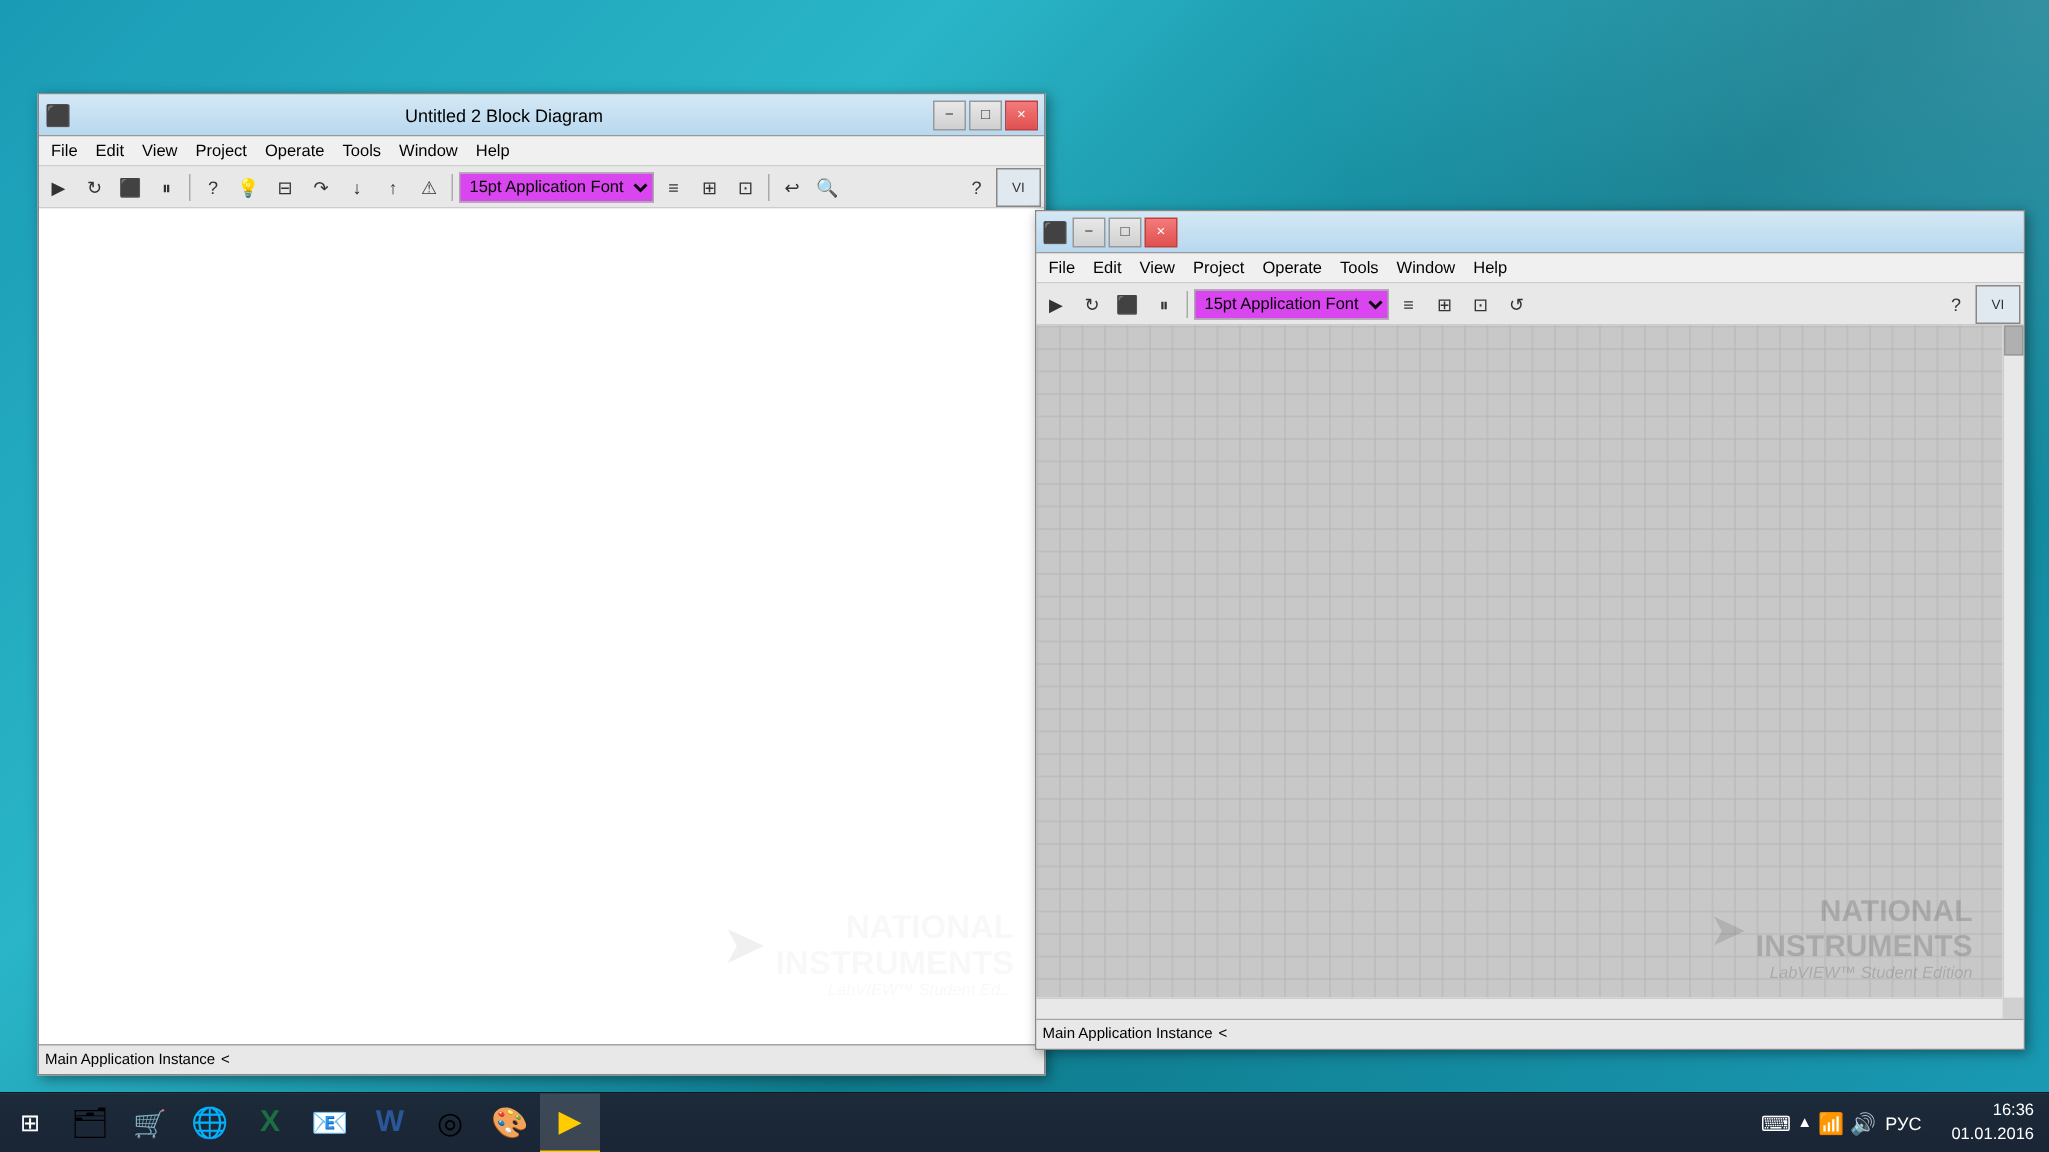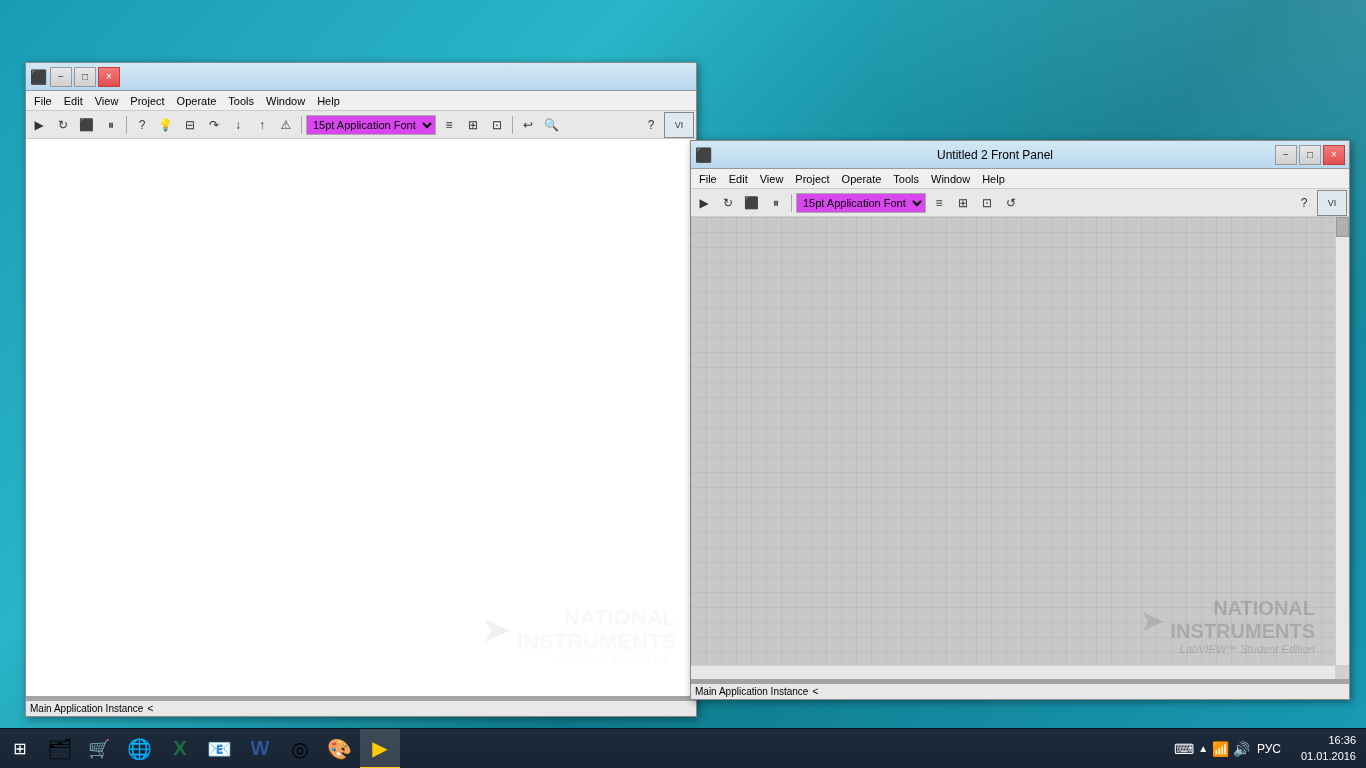--- a/index.html
+++ b/index.html
@@ -229,21 +229,21 @@
       background-image:
         linear-gradient(rgba(180,180,180,0.5) 1px, transparent 1px),
         linear-gradient(90deg, rgba(180,180,180,0.5) 1px, transparent 1px);
       background-size: 15px 15px;
     }
 
     
     .statusbar {
       height: 20px;
       background: #e8e8e8;
-      border-top: 5px solid #a3a3a3;
+      border-top: 1px solid #a3a3a3;
       display: flex;
       align-items: center;
       padding: 0 4px;
       font-size: 10px;
       gap: 4px;
     }
 
     
     .ni-watermark {
       position: absolute;
@@ -263,20 +263,21 @@
 </head>
 <body>
 
 <div class="desktop">
   <div class="desktop-decoration"></div>
 </div>
 
 <div class="window" style="left: 25px; top: 62px; width: 672px; height: 655px; z-index: 10;">
   <div class="window-titlebar">
     <span class="window-titlebar-icon">⬛</span>
+    <span class="window-title">Untitled 2 Block Diagram</span>
     <div class="window-controls">
       <button class="win-btn">−</button>
       <button class="win-btn">□</button>
       <button class="win-btn close">×</button>
     </div>
   </div>
 
   <div class="menubar">
     <span class="menu-item">File</span>
     <span class="menu-item">Edit</span>
@@ -333,21 +334,20 @@
 
   <div class="statusbar">
     <span>Main Application Instance</span>
     <span>&lt;</span>
   </div>
 </div>
 
 <div class="window" style="left: 690px; top: 140px; width: 660px; height: 560px; z-index: 20;">
   <div class="window-titlebar">
     <span class="window-titlebar-icon">⬛</span>
-    <span class="window-title">Untitled 2 Front Panel</span>
     <div class="window-controls">
       <button class="win-btn">−</button>
       <button class="win-btn">□</button>
       <button class="win-btn close">×</button>
     </div>
   </div>
 
   <div class="menubar">
     <span class="menu-item">File</span>
     <span class="menu-item">Edit</span>

